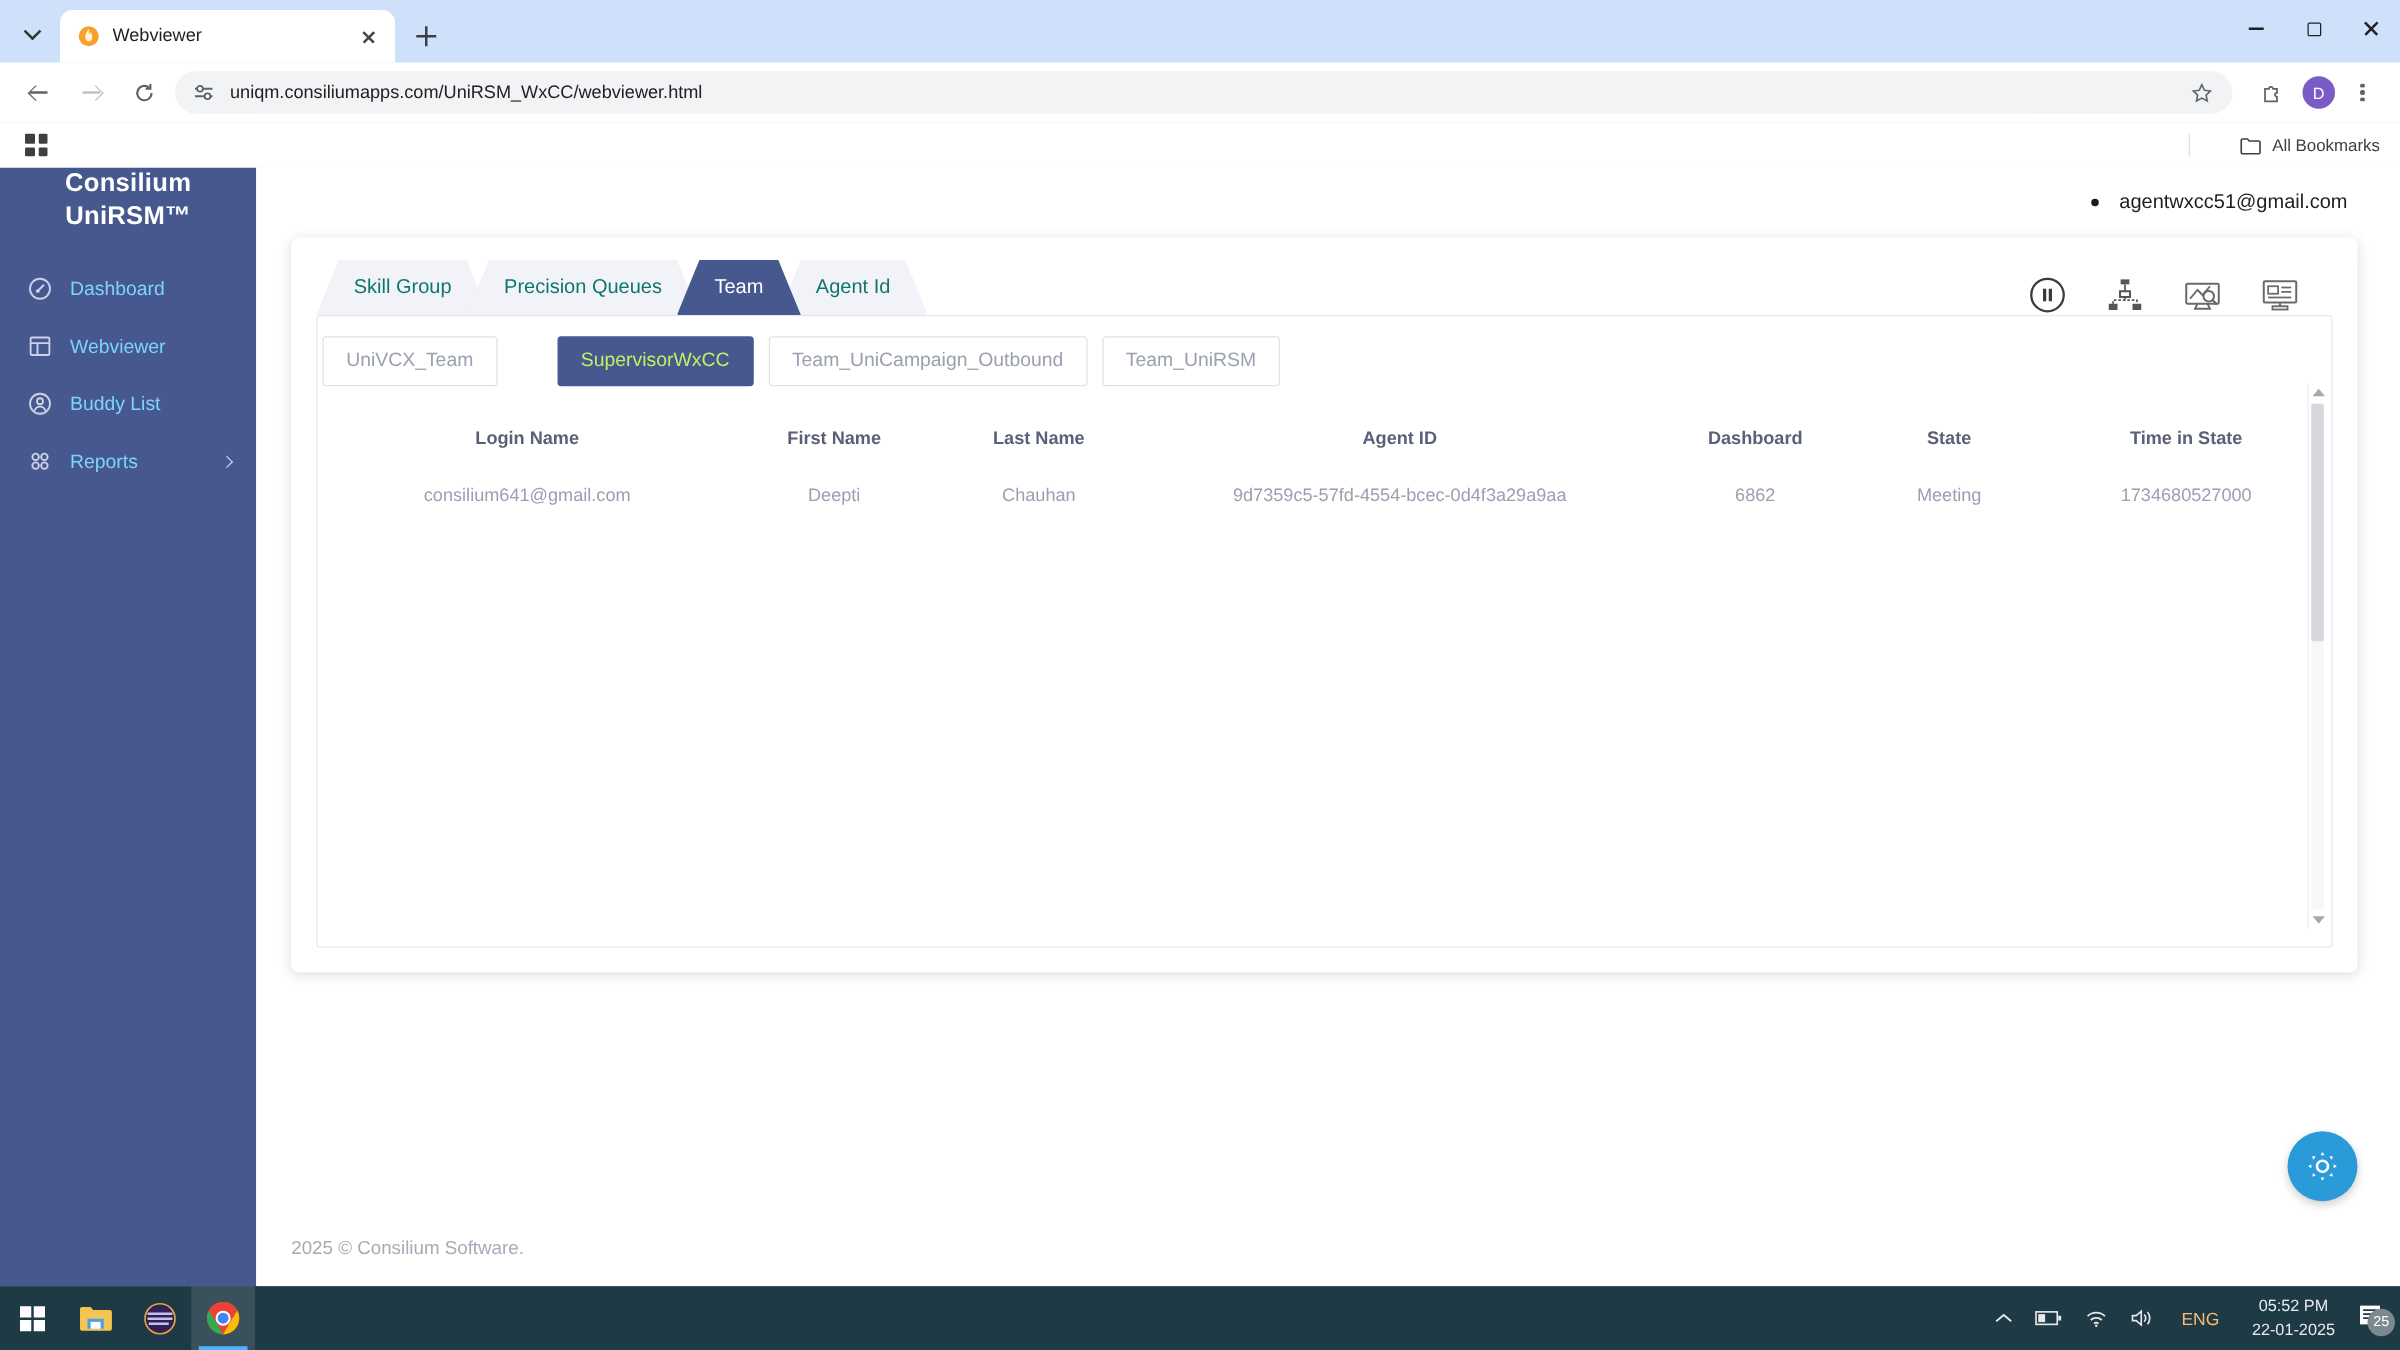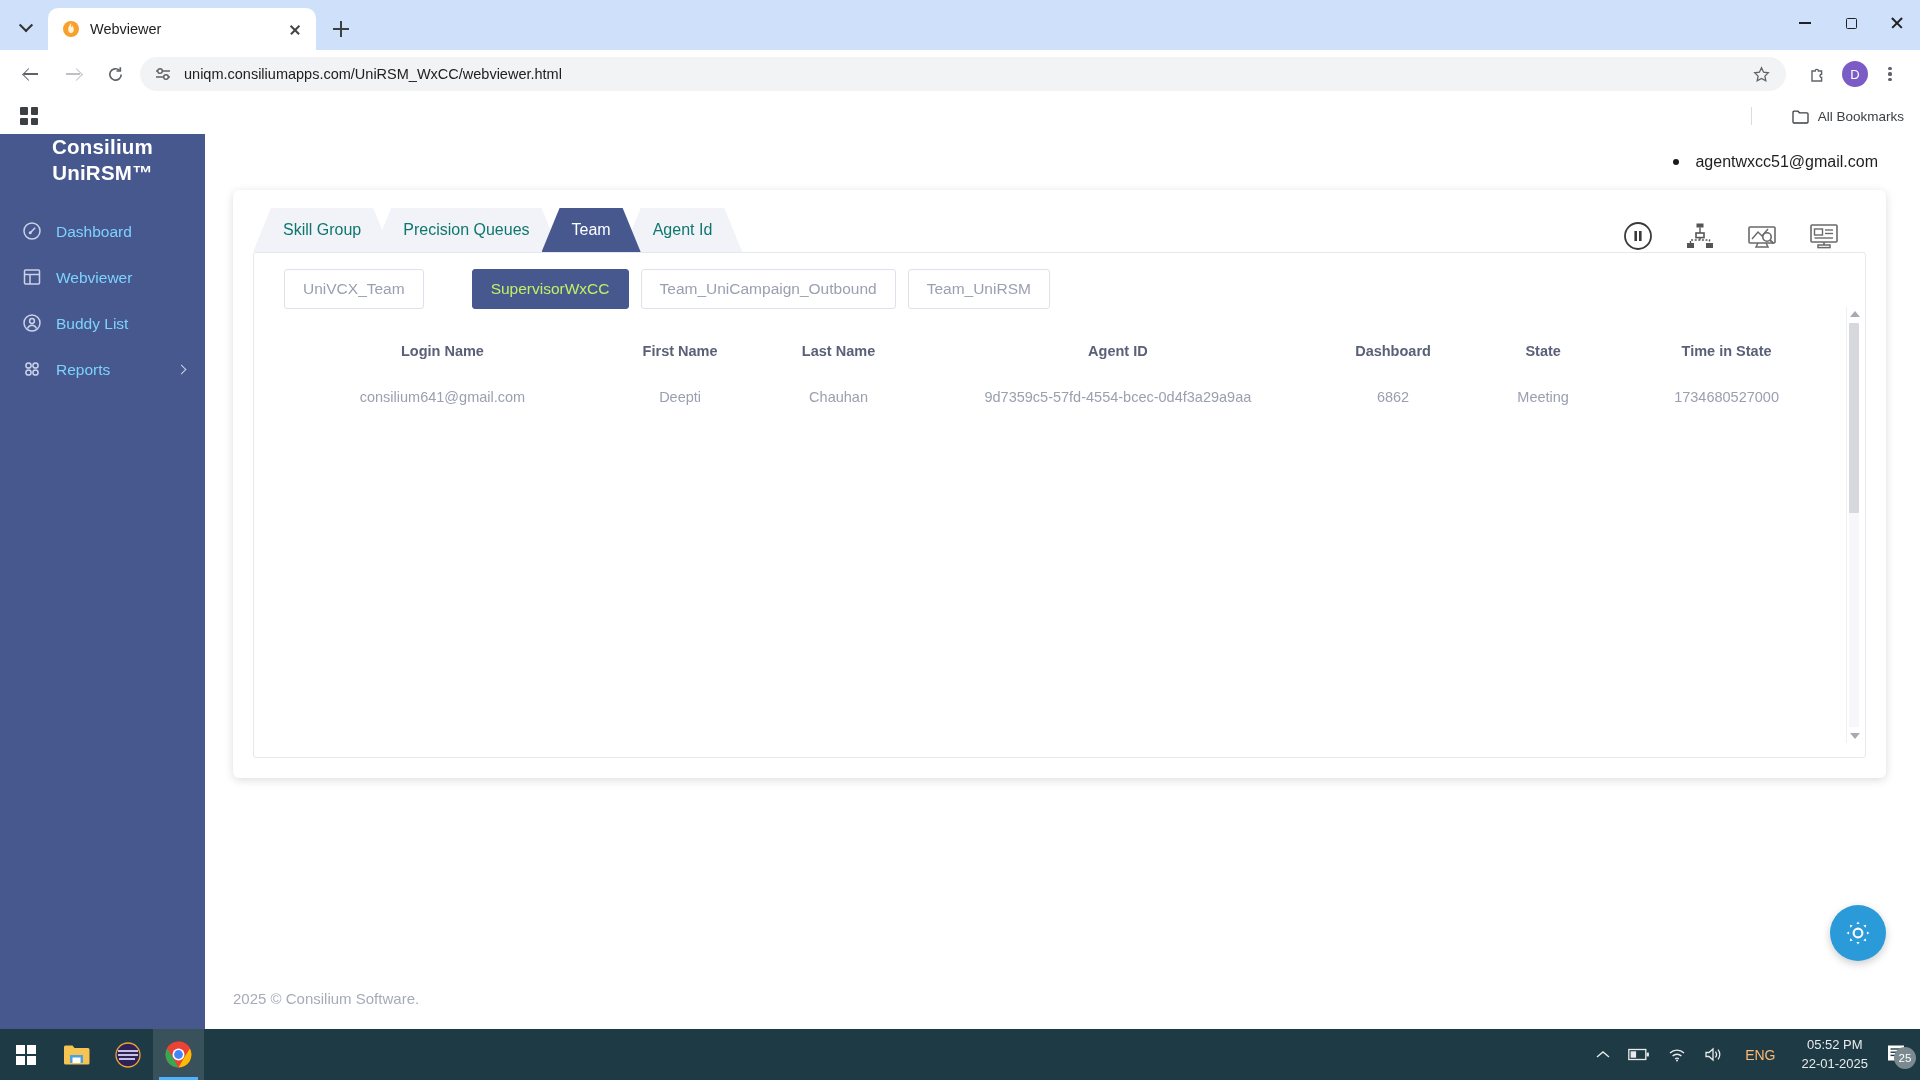--- a/index.html
+++ b/index.html
@@ -109,21 +109,21 @@
   .ptab {
     height: 44px; display:flex; align-items:center; justify-content:center;
     font-size: 16px; color: #0f766e; cursor: pointer;
     background: #f1f3f8; margin-right: -18px;
     clip-path: polygon(18px 0, calc(100% - 18px) 0, 100% 100%, 0 100%);
     border-radius: 6px 6px 0 0;
   }
   .ptab.active { background: #47588f; color: #fff; z-index: 3; }
   .ptab-label { padding: 0 30px; }
 
-  .panel { border: 1px solid #e6e8ef; border-radius: 3px; margin-top: 0; height: 506px; position: relative; padding: 16px 30px; }
+  .panel { border: 1px solid #e6e8ef; border-radius: 3px; margin-top: 0; height: 506px; position: relative; padding: 16px 4px; }
 
   .chips { display: flex; gap: 12px; }
   .chip {
     border: 1px solid #dfe2ea; border-radius: 3px; padding: 10px 18px;
     font-size: 15.5px; color: #9aa0b0; cursor: pointer; background: #fff; white-space: nowrap;
   }
   .chip.active { background: #47588f; border-color: #47588f; color: #bef264; margin-left: 36px; }
 
   .tablewrap { margin-top: 26px; position: relative; }
   table { width: 100%; border-collapse: collapse; table-layout: fixed; }

